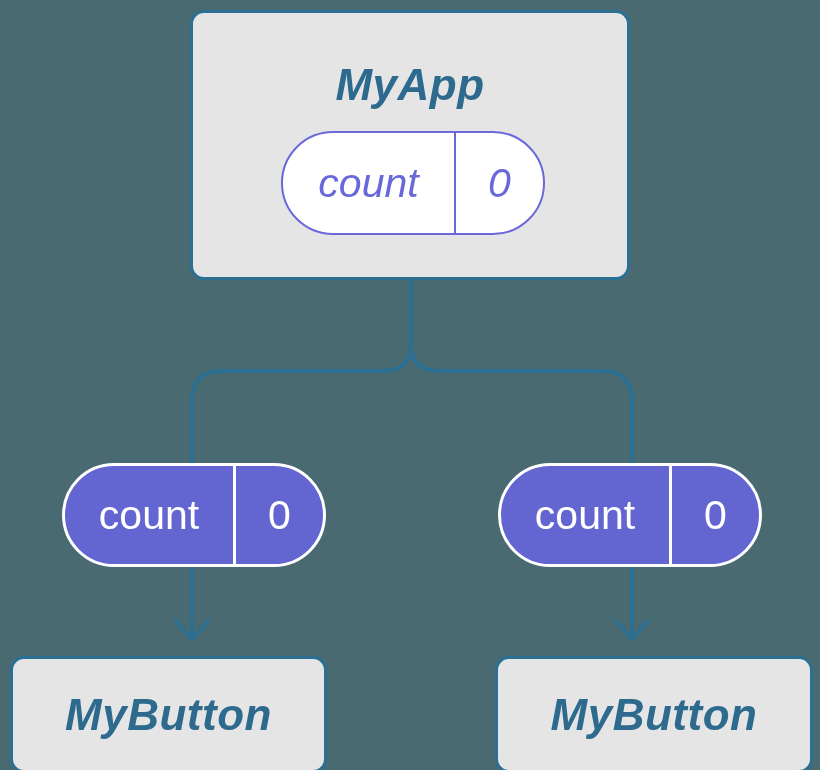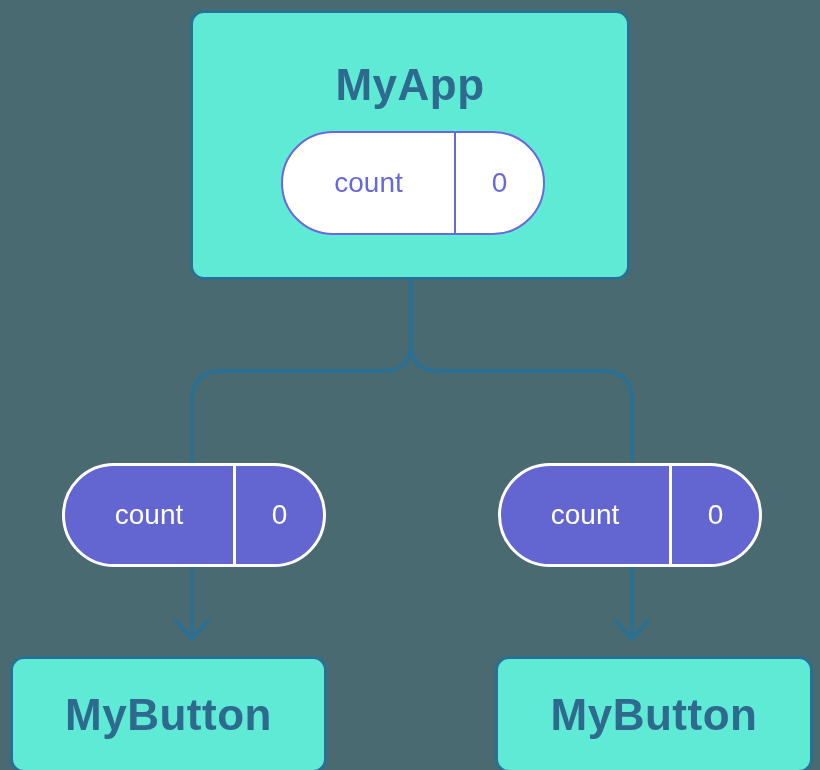--- a/index.html
+++ b/index.html
@@ -7,25 +7,26 @@
     width:820px;height:770px;
     background:#4A6A72;
     font-family:"Liberation Sans", sans-serif;
     position:relative;
     overflow:hidden;
   }
   .stage{position:absolute;inset:0;width:820px;height:770px;}
   svg.connectors{position:absolute;left:0;top:0;z-index:1;}
   .card{
     position:absolute;
-    background:#5eead4;
+    background:#e5e5e5;
     border:3px solid #2B6F93;
     border-radius:14px;
     box-sizing:border-box;
     z-index:2;
+    font-style:italic;
   }
   .card-title{
     color:#2D6A8D;
     font-size:44px;
     font-weight:bold;
     letter-spacing:0.5px;
     text-align:center;
     white-space:nowrap;
   }
   .root-card{left:190px;top:10px;width:440px;height:270px;}
@@ -33,21 +34,21 @@
   .btn-card{display:flex;align-items:center;justify-content:center;margin-top:8px;}
   .btn-card-left{left:10px;top:648px;width:317px;height:117px;}
   .btn-card-right{left:495px;top:648px;width:318px;height:117px;}
   .pill{
     position:absolute;
     width:264px;height:104px;
     border-radius:52px;
     box-sizing:border-box;
     display:flex;
     align-items:stretch;
-    font-size:28px;
+    font-size:41px;
     z-index:3;
     overflow:hidden;
   }
   .pill .cell{
     display:flex;align-items:center;justify-content:center;
     white-space:nowrap;
   }
   .pill .cell-label{flex:1 1 auto;}
   .pill .cell-value{width:87px;flex:0 0 auto;}
   .pill-outline{

